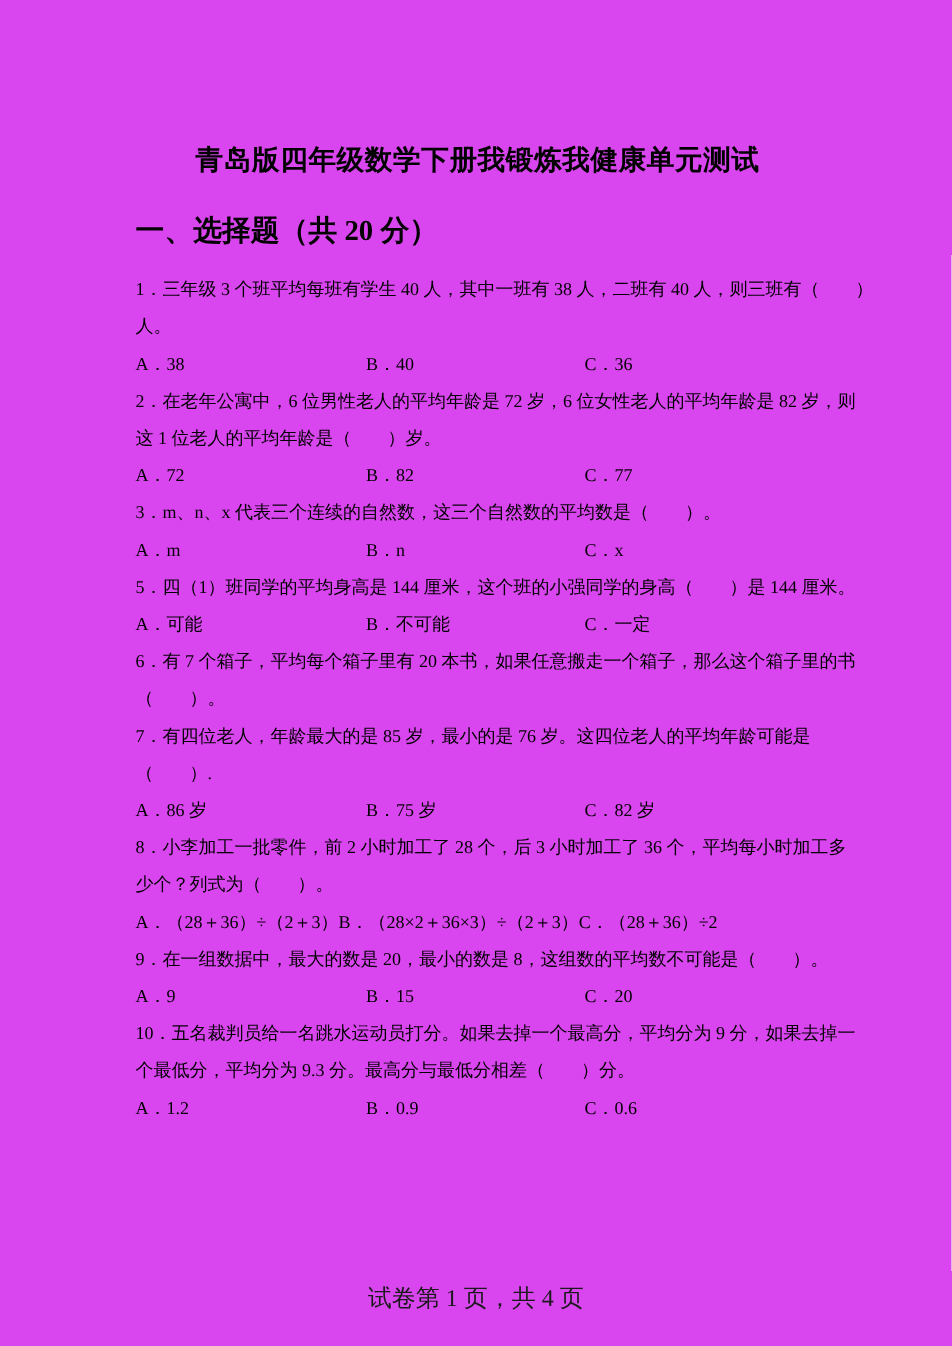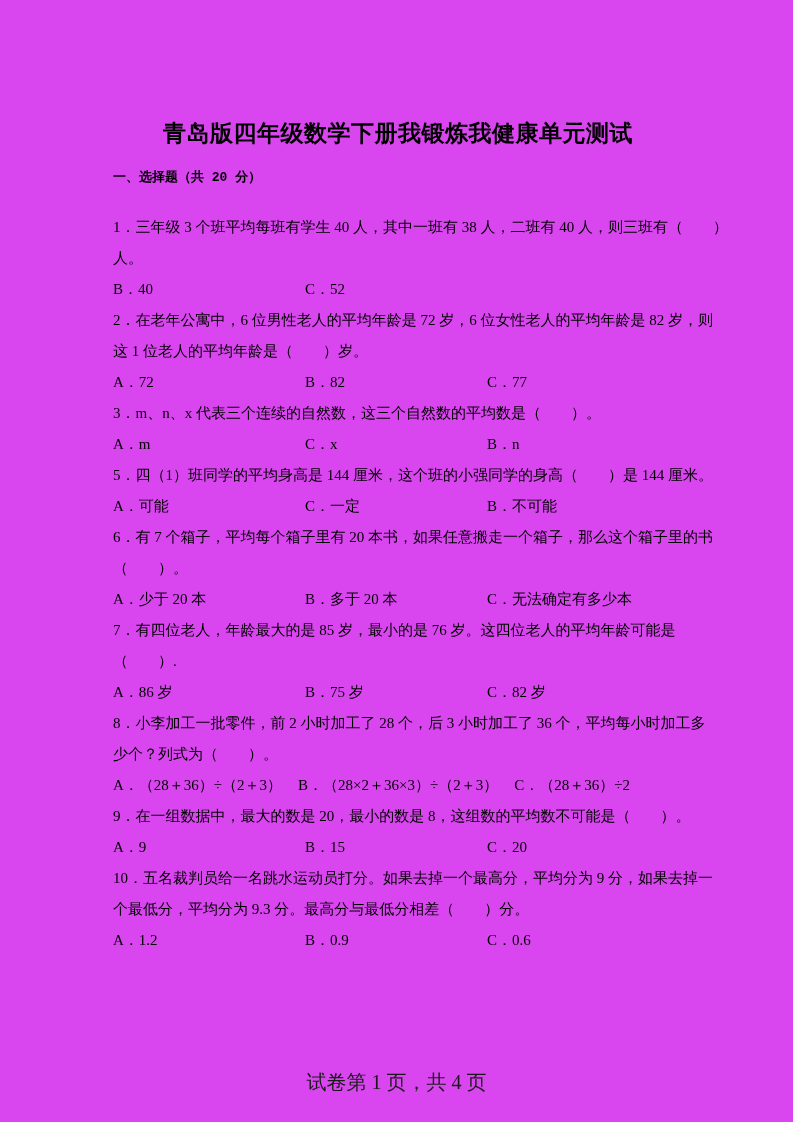--- a/index.html
+++ b/index.html
@@ -21,24 +21,24 @@
   .doc-title {
     font-family: "Liberation Sans", "DejaVu Sans", sans-serif;
     font-weight: 700;
     font-size: 23px;
     line-height: 34px;
     text-align: center;
     letter-spacing: 0.5px;
     white-space: nowrap;
   }
   .section-heading {
-    margin-top: 13px;
-    font-family: Liberation Mono, monospace;
+    margin-top: 28px;
+    font-family: Liberation Serif, serif;
     font-weight: 700;
-    font-size: 13px;
+    font-size: 24px;
     line-height: 30px;
     white-space: nowrap;
   }
   .questions {
     margin-top: 19px;
     font-size: 15px;
   }
   .qline {
     height: 31px;
     line-height: 31px;
@@ -47,21 +47,21 @@
   .options-row {
     height: 31px;
     line-height: 31px;
     display: grid;
     grid-template-columns: 192px 182px 1fr;
     white-space: nowrap;
   }
   .options-row.wide {
     grid-template-columns: auto auto auto;
     justify-content: start;
-    column-gap: 16px;
+    column-gap: 0;
   }
   .footer {
     position: absolute;
     top: 1070px;
     left: 0;
     width: 100%;
     text-align: center;
     font-size: 20px;
     line-height: 24px;
     color: #1a1a1a;
@@ -76,62 +76,58 @@
     <div class="doc-title">青岛版四年级数学下册我锻炼我健康单元测试</div>
 
     <div class="section-heading">一、选择题（共 20 分）</div>
 
     <div class="questions">
 
       <div>
         <div class="qline">1．三年级 3 个班平均每班有学生 40 人，其中一班有 38 人，二班有 40 人，则三班有（　　）</div>
         <div class="qline">人。</div>
         <div class="options-row">
+          <span>A．38</span>
           <span>B．40</span>
-          <span>C．52</span>
+          <span>C．36</span>
         </div>
       </div>
 
       <div>
         <div class="qline">2．在老年公寓中，6 位男性老人的平均年龄是 72 岁，6 位女性老人的平均年龄是 82 岁，则</div>
         <div class="qline">这 1 位老人的平均年龄是（　　）岁。</div>
         <div class="options-row">
           <span>A．72</span>
           <span>B．82</span>
           <span>C．77</span>
         </div>
       </div>
 
       <div>
         <div class="qline">3．m、n、x 代表三个连续的自然数，这三个自然数的平均数是（　　）。</div>
         <div class="options-row">
           <span>A．m</span>
+          <span>B．n</span>
           <span>C．x</span>
-          <span>B．n</span>
         </div>
       </div>
 
 
       <div>
         <div class="qline">5．四（1）班同学的平均身高是 144 厘米，这个班的小强同学的身高（　　）是 144 厘米。</div>
         <div class="options-row">
           <span>A．可能</span>
+          <span>B．不可能</span>
           <span>C．一定</span>
-          <span>B．不可能</span>
         </div>
       </div>
 
       <div>
         <div class="qline">6．有 7 个箱子，平均每个箱子里有 20 本书，如果任意搬走一个箱子，那么这个箱子里的书</div>
         <div class="qline">（　　）。</div>
-        <div class="options-row">
-          <span>A．少于 20 本</span>
-          <span>B．多于 20 本</span>
-          <span>C．无法确定有多少本</span>
-        </div>
       </div>
 
       <div>
         <div class="qline">7．有四位老人，年龄最大的是 85 岁，最小的是 76 岁。这四位老人的平均年龄可能是</div>
         <div class="qline">（　　）.</div>
         <div class="options-row">
           <span>A．86 岁</span>
           <span>B．75 岁</span>
           <span>C．82 岁</span>
         </div>

